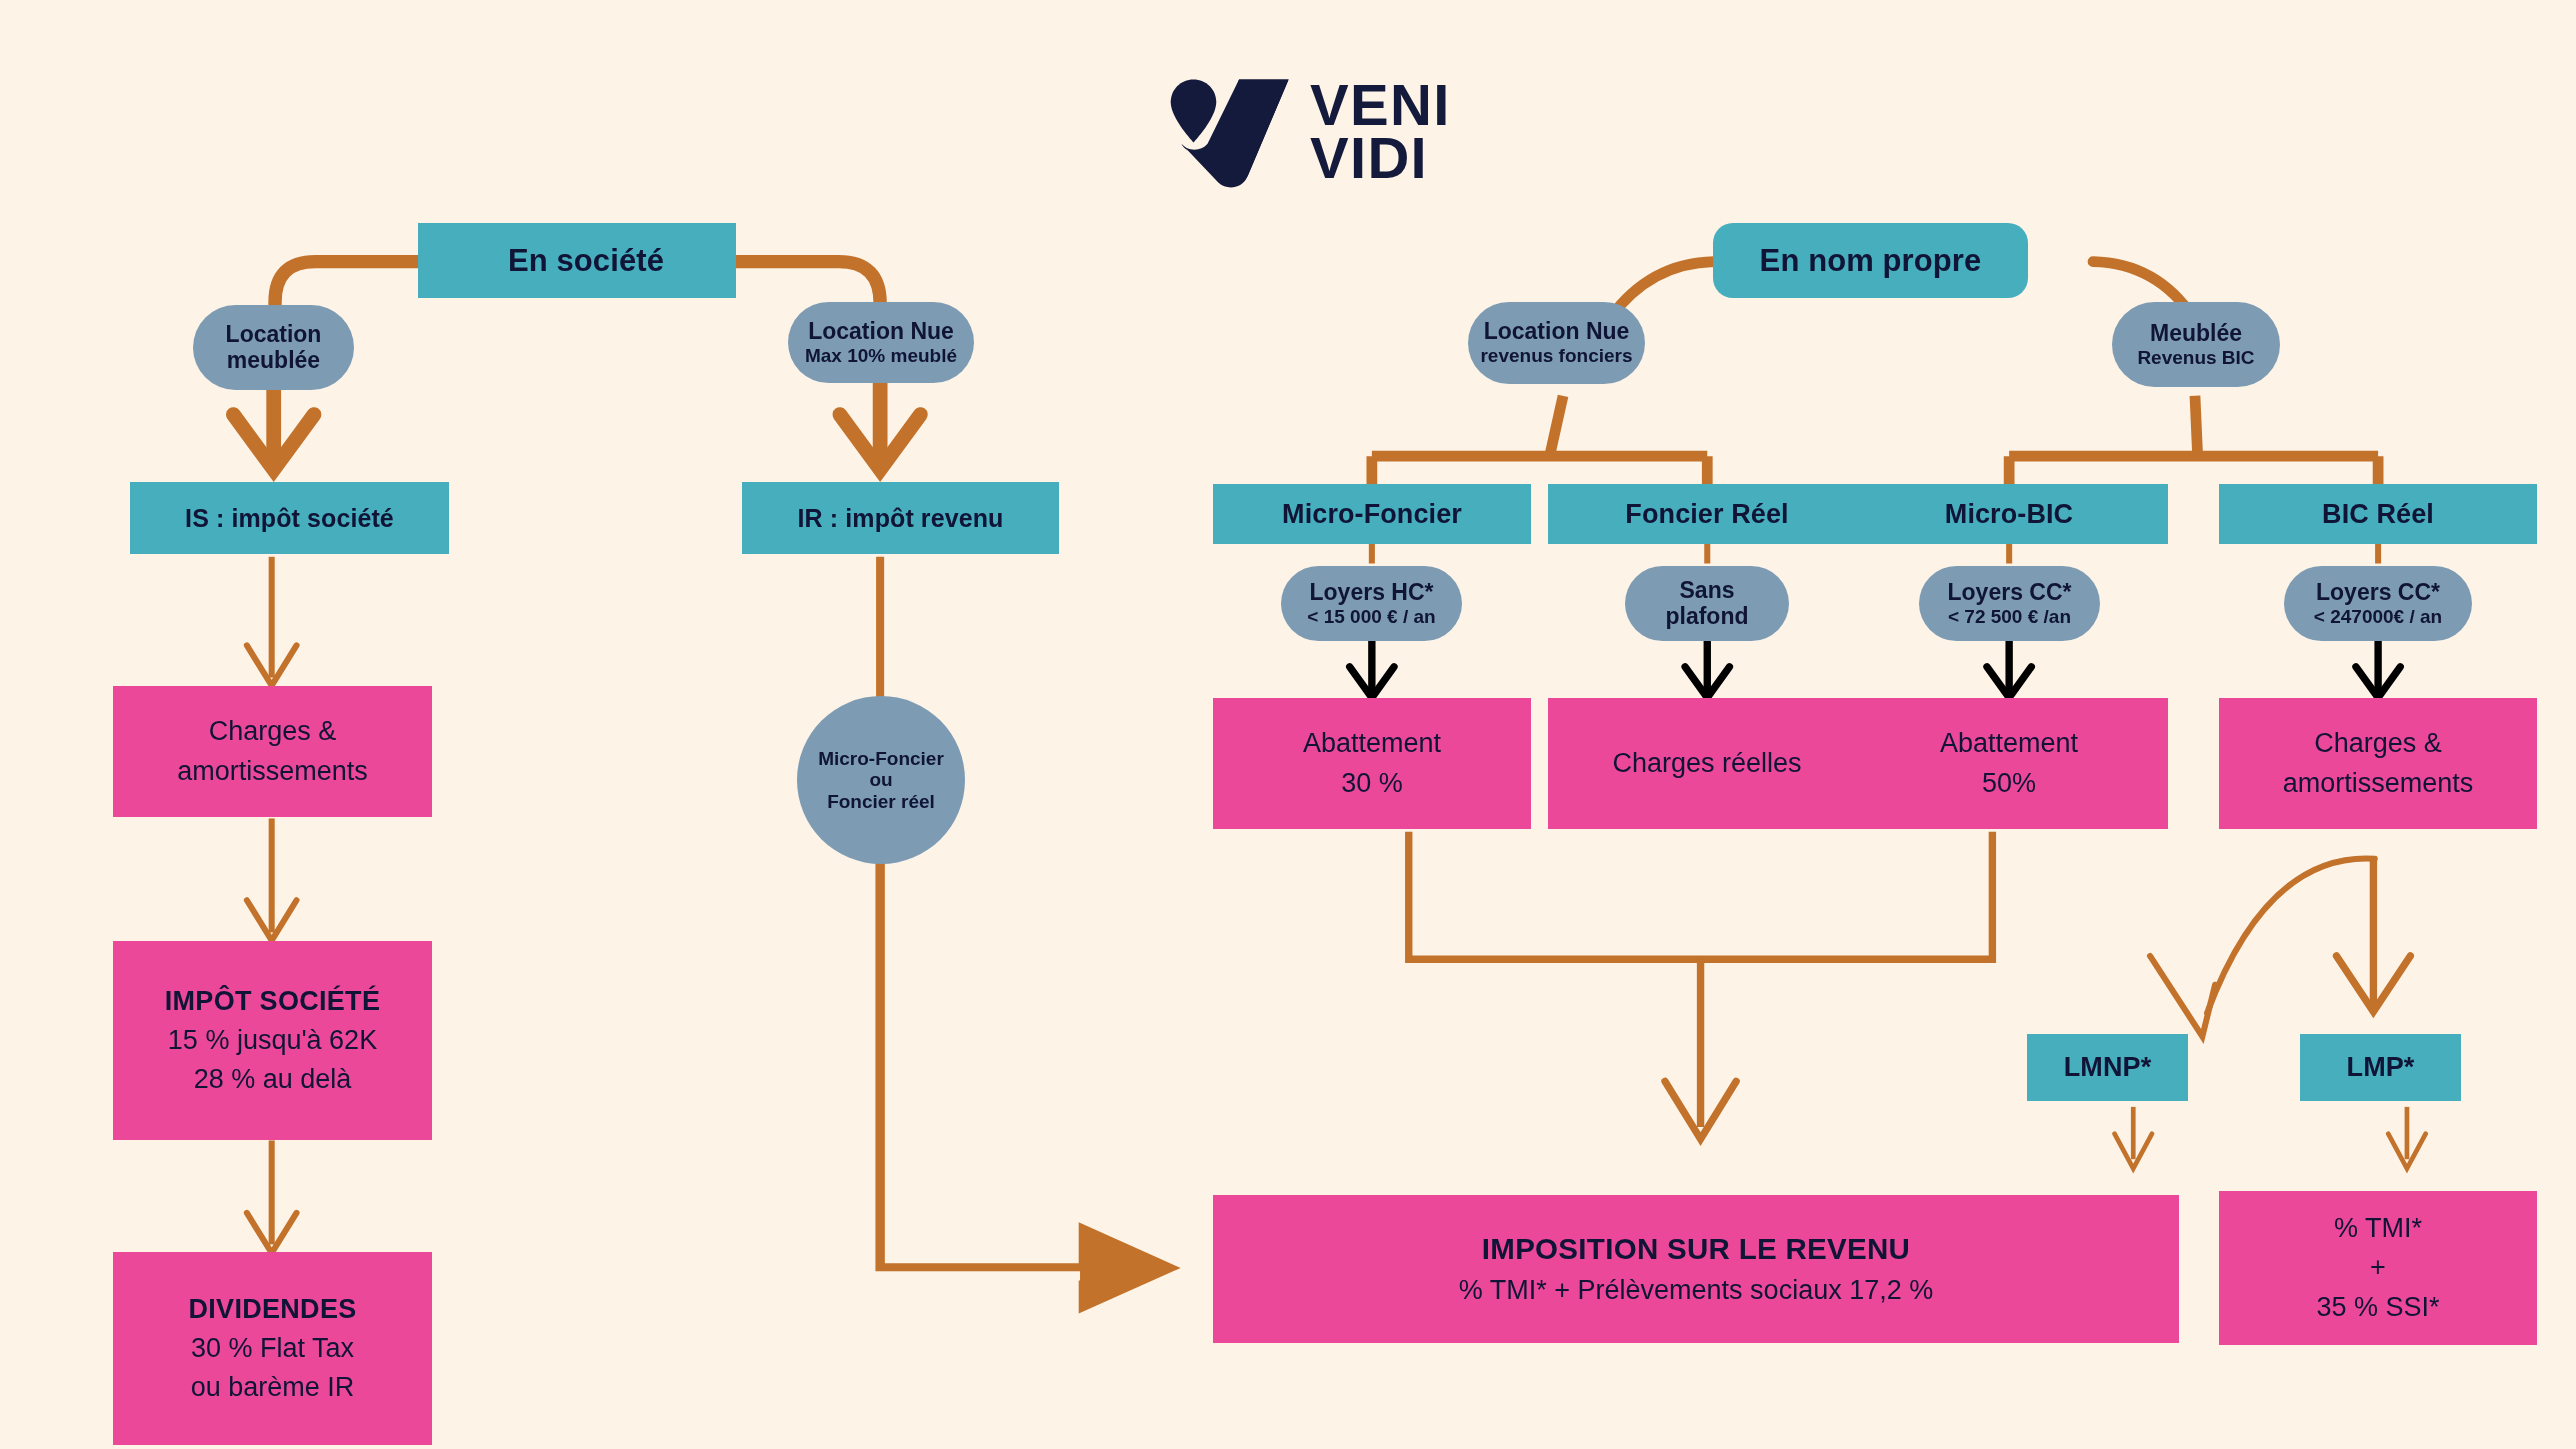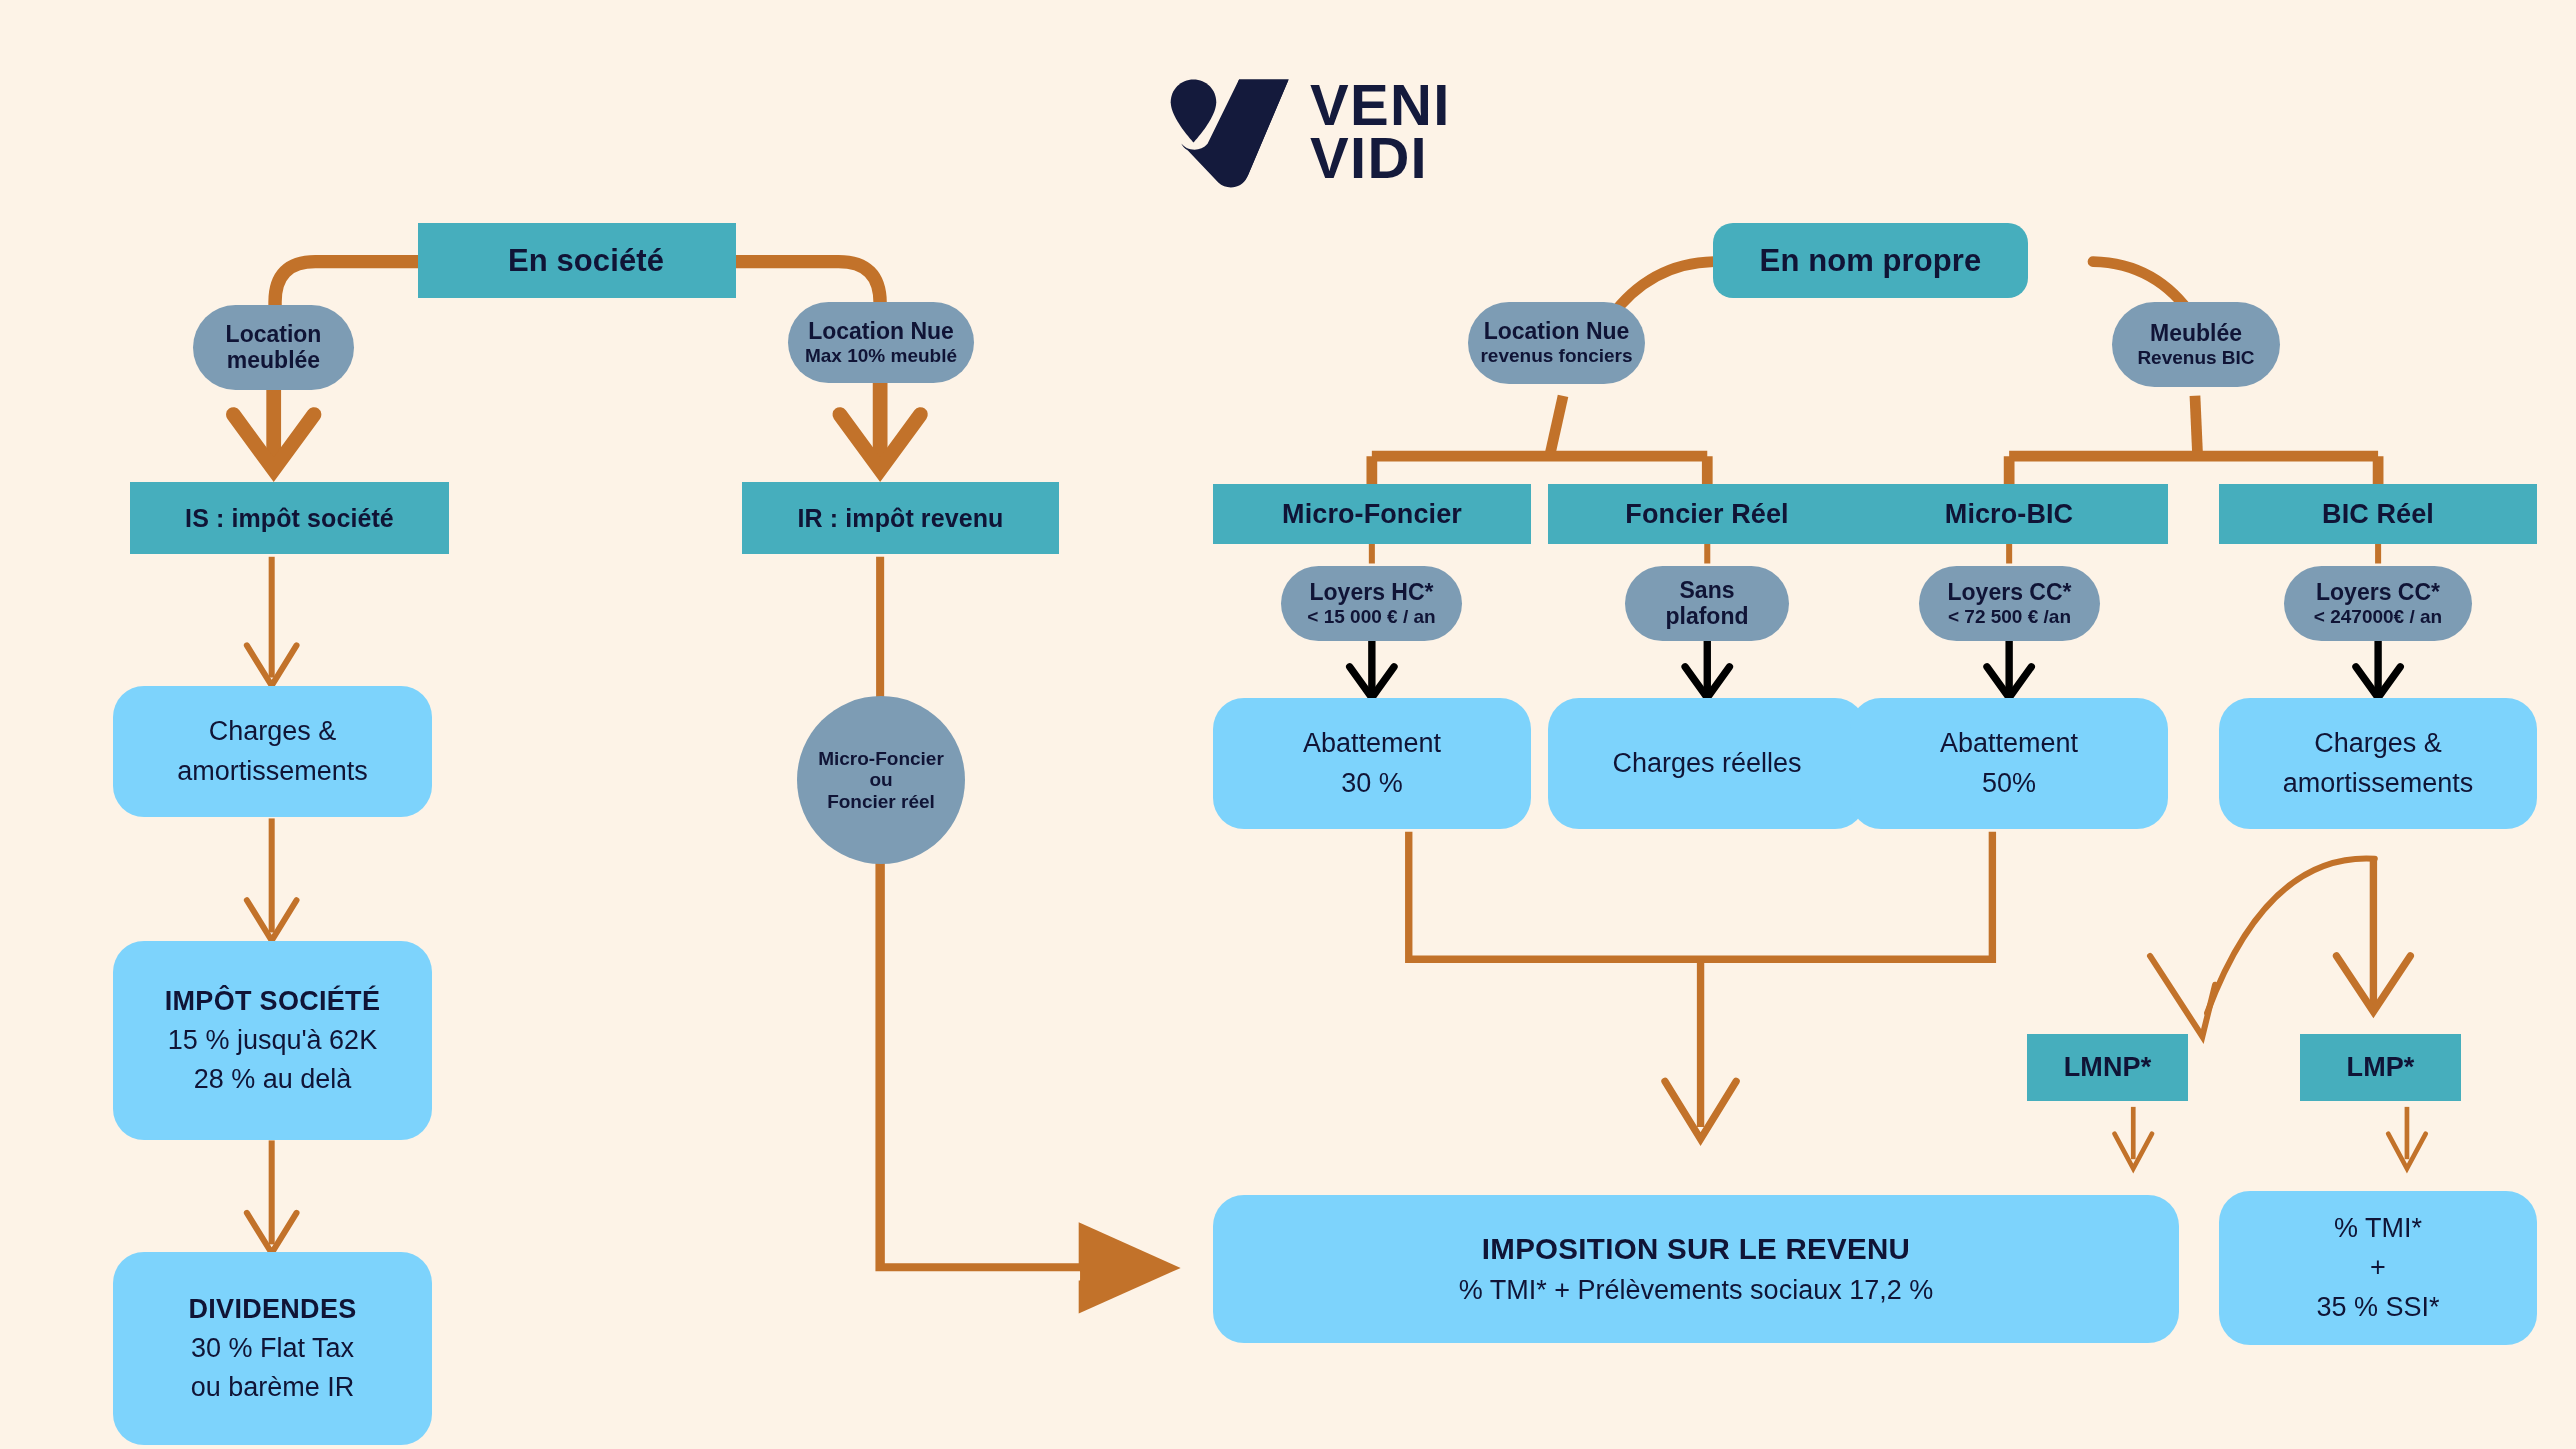--- a/index.html
+++ b/index.html
@@ -19,21 +19,21 @@
   .teal{background:#46aebd;font-weight:bold;letter-spacing:0.1px;}
   .teal.header{font-size:31px;}
   .teal.mid{font-size:25px;margin-left:17px;}
   .teal.small{font-size:27px;}
 
   .pill{background:#7d9cb4;border-radius:670px;font-weight:bold;line-height:1.12;}
   .pill .l1{font-size:23px;}
   .pill .l2{font-size:19px;}
   .pill.ell{border-radius:50%;}
 
-  .gray{background:#7dd3fc;font-size:27px;line-height:1.45;font-weight:400;border-radius:31px;}
+  .gray{background:#ec4899;font-size:27px;line-height:1.45;font-weight:400;}
   .gray .strong{font-weight:bold;letter-spacing:0.3px;}
 
   
   .logo{position:absolute;display:flex;align-items:center;gap:12px;}
   .logo .mark{width:134px;height:114px;}
   .logo .wordmark{display:flex;flex-direction:column;line-height:.92;
       font-weight:bold;font-size:58px;letter-spacing:1.3px;color:#141a3c;}
 </style>
 </head>
 <body>

